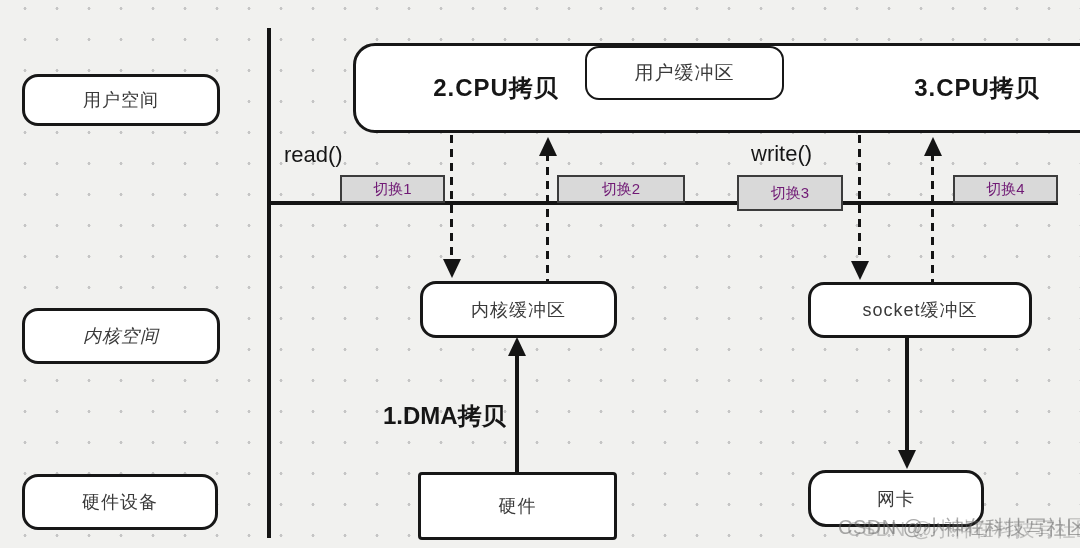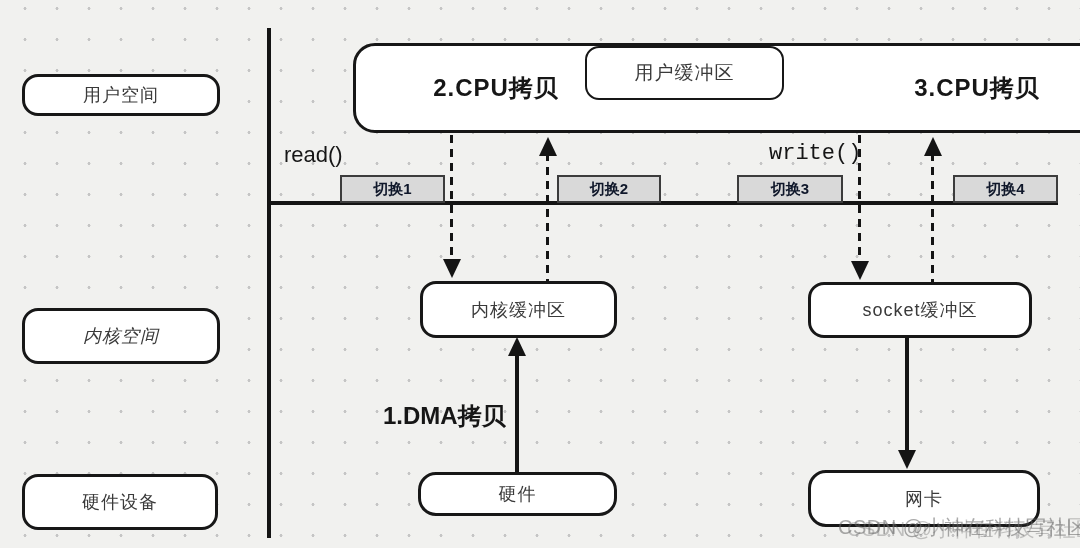--- a/index.html
+++ b/index.html
@@ -11,69 +11,69 @@
     font-family:"Liberation Sans","DejaVu Sans",sans-serif;
     color:#1c1c1c;
   }
   .rbox{
     position:absolute;background:#ffffff;border:3px solid #171717;border-radius:16px;
     display:flex;align-items:center;justify-content:center;box-sizing:border-box;
     font-size:18px;color:#3a3a3a;letter-spacing:1px;
   }
   .switch{
     position:absolute;background:#d9d9d9;border:2px solid #3c3c3c;box-sizing:border-box;
-    display:flex;align-items:center;justify-content:center;font-size:15px;color:#0f172a;font-weight:bold;
+    display:flex;align-items:center;justify-content:center;font-size:15px;color:#701a75;
   }
   .vline{position:absolute;width:3.5px;background:#141414;}
   .hline{position:absolute;height:3.5px;background:#141414;}
   .vdash{position:absolute;width:3.2px;background:repeating-linear-gradient(to bottom,#141414 0 8px,rgba(0,0,0,0) 8px 14px);}
   .arrow-up{position:absolute;width:0;height:0;border-left:9px solid transparent;border-right:9px solid transparent;border-bottom:19px solid #141414;}
   .arrow-down{position:absolute;width:0;height:0;border-left:9px solid transparent;border-right:9px solid transparent;border-top:19px solid #141414;}
   .biglabel{position:absolute;font-weight:bold;font-size:24px;color:#161616;white-space:nowrap;}
   .calllabel{position:absolute;font-size:22px;color:#161616;white-space:nowrap;}
   .inlabel{position:absolute;top:0;bottom:0;display:flex;align-items:center;justify-content:center;font-weight:bold;font-size:24px;color:#161616;white-space:nowrap;}
   .watermark{position:absolute;font-size:20px;color:rgba(100,100,100,0.55);white-space:nowrap;z-index:5;letter-spacing:0.5px;}
   .watermark.ghost{color:rgba(110,110,110,0.38);}
 </style>
 </head>
 <body>
 
 <div class="stage">
 
   <div class="vline" style="left:267px;top:28px;height:510px;"></div>
   <div class="hline" style="left:267px;top:201px;width:791px;"></div>
 
-  <div class="rbox" style="left:22px;top:74px;width:198px;height:42px;">
+  <div class="rbox" style="left:22px;top:74px;width:198px;height:52px;">
     <span>用户空间</span>
   </div>
   <div class="rbox" style="left:22px;top:308px;width:198px;height:56px;font-style:italic;">
     <span>内核空间</span>
   </div>
   <div class="rbox" style="left:22px;top:474px;width:196px;height:56px;">
     <span>硬件设备</span>
   </div>
 
   <div class="rbox" style="left:353px;top:43px;width:753px;height:90px;border-radius:22px;">
     <div class="inlabel" style="left:50px;width:180px;">2.CPU拷贝</div>
     <div class="rbox" style="left:229px;top:0;width:199px;height:54px;border-radius:14px;border-width:2.5px;font-size:19px;">
       <span>用户缓冲区</span>
     </div>
     <div class="inlabel" style="right:36px;width:180px;">3.CPU拷贝</div>
   </div>
 
   <div class="calllabel" style="left:284px;top:142px;">read()</div>
-  <div class="calllabel" style="left:769px;top:141px;font-family:Liberation Mono, monospace;">write()</div>
+  <div class="calllabel" style="left:751px;top:141px;">write()</div>
 
   <div class="switch" style="left:340px;top:175px;width:105px;height:28px;">
     <span>切换1</span>
   </div>
-  <div class="switch" style="left:557px;top:175px;width:104px;height:28px;">
+  <div class="switch" style="left:557px;top:175px;width:128px;height:28px;">
     <span>切换2</span>
   </div>
-  <div class="switch" style="left:737px;top:175px;width:106px;height:28px;text-align:right;">
+  <div class="switch" style="left:737px;top:175px;width:106px;height:36px;text-align:right;">
     <span>切换3</span>
   </div>
   <div class="switch" style="left:953px;top:175px;width:105px;height:28px;">
     <span>切换4</span>
   </div>
 
   <div class="vdash" style="left:450px;top:135px;height:126px;"></div>
   <div class="arrow-down" style="left:443px;top:259px;"></div>
   <div class="vdash" style="left:546px;top:153px;height:128px;"></div>
   <div class="arrow-up" style="left:539px;top:137px;"></div>
@@ -90,23 +90,23 @@
     <span>socket缓冲区</span>
   </div>
 
   <div class="vline" style="left:515px;top:353px;height:119px;"></div>
   <div class="arrow-up" style="left:508px;top:337px;"></div>
   <div class="biglabel" style="left:383px;top:400px;">1.DMA拷贝</div>
 
   <div class="vline" style="left:905px;top:338px;height:114px;"></div>
   <div class="arrow-down" style="left:898px;top:450px;"></div>
 
-  <div class="rbox" style="left:418px;top:472px;width:199px;height:44px;border-radius:18px;">
+  <div class="rbox" style="left:418px;top:472px;width:199px;height:68px;border-radius:4px;">
     <span>硬件</span>
   </div>
-  <div class="rbox" style="left:808px;top:470px;width:232px;height:57px;border-radius:18px;">
+  <div class="rbox" style="left:808px;top:470px;width:176px;height:57px;border-radius:18px;">
     <span>网卡</span>
   </div>
 
   <div class="watermark ghost" style="left:847px;top:516px;">CSDN @小神在科技写社区</div>
   <div class="watermark" style="left:838px;top:514px;">CSDN @小神在科技写社区</div>
 
 </div>
 
 </body></html>

